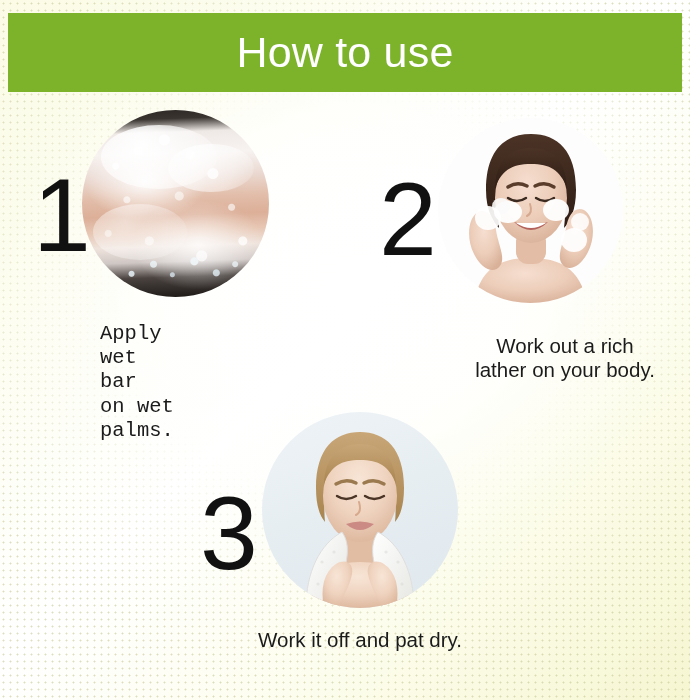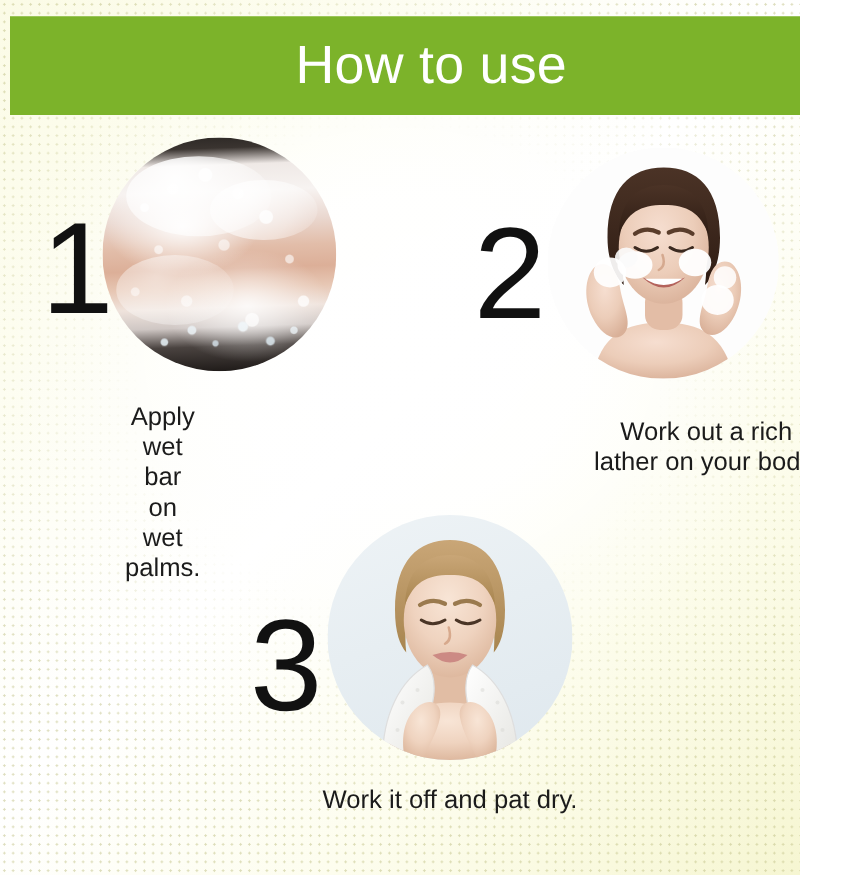--- a/index.html
+++ b/index.html
@@ -10,21 +10,21 @@
   body {
     width: 690px;
     height: 700px;
     overflow: hidden;
     font-family: "Liberation Sans", sans-serif;
     background: #ffffff;
   }
 
   #poster {
     position: relative;
-    width: 640px;
+    width: 690px;
     height: 700px;
     overflow: hidden;
     background:
       radial-gradient(ellipse 58% 46% at 50% 40%, rgba(255,255,255,0.97) 0%, rgba(255,255,255,0.88) 38%, rgba(255,255,255,0.22) 68%, rgba(255,255,255,0) 85%),
       linear-gradient(135deg, #fbfbe6 0%, #fdfdf0 22%, #ffffff 48%, #fdfdee 72%, #f6f6d2 100%);
   }
 
   
   #dots {
     position: absolute;
@@ -82,21 +82,21 @@
     color: #1b1b1b;
     font-size: 20.5px;
     line-height: 1.18;
     white-space: pre-line;
     z-index: 4;
   }
 
   
   #step1-number { left: 33px;  top: 163px; }
   #circle1 { left: 82px; top: 110px; width: 187px; height: 187px; }
-  #caption1 { left: 100px; top: 322px; text-align: center; }
+  #caption1 { left: 100px; top: 322px; text-align: left; font-family: Liberation Mono, monospace; }
 
   
   #step2-number { left: 379px; top: 167px; }
   #circle2 { left: 438px; top: 118px; width: 185px; height: 185px; }
   #caption2 { left: 455px; top: 334px; width: 220px; text-align: center; }
 
   
   #step3-number { left: 200px; top: 481px; }
   #circle3 { left: 262px; top: 412px; width: 196px; height: 196px; }
   #caption3 { left: 185px; top: 628px; width: 350px; text-align: center; }

